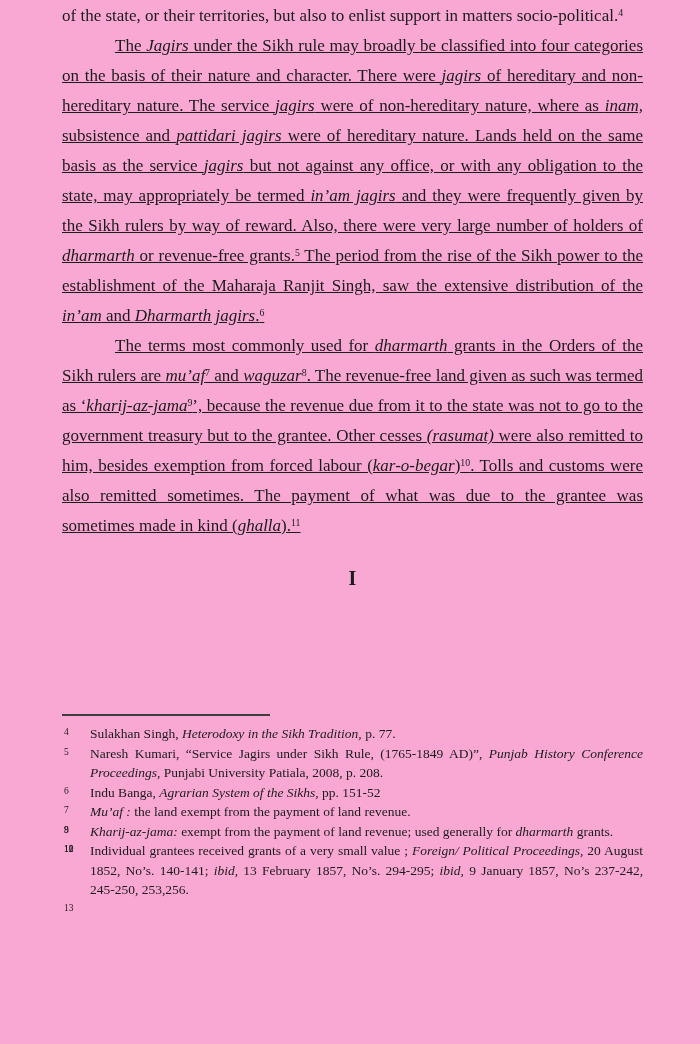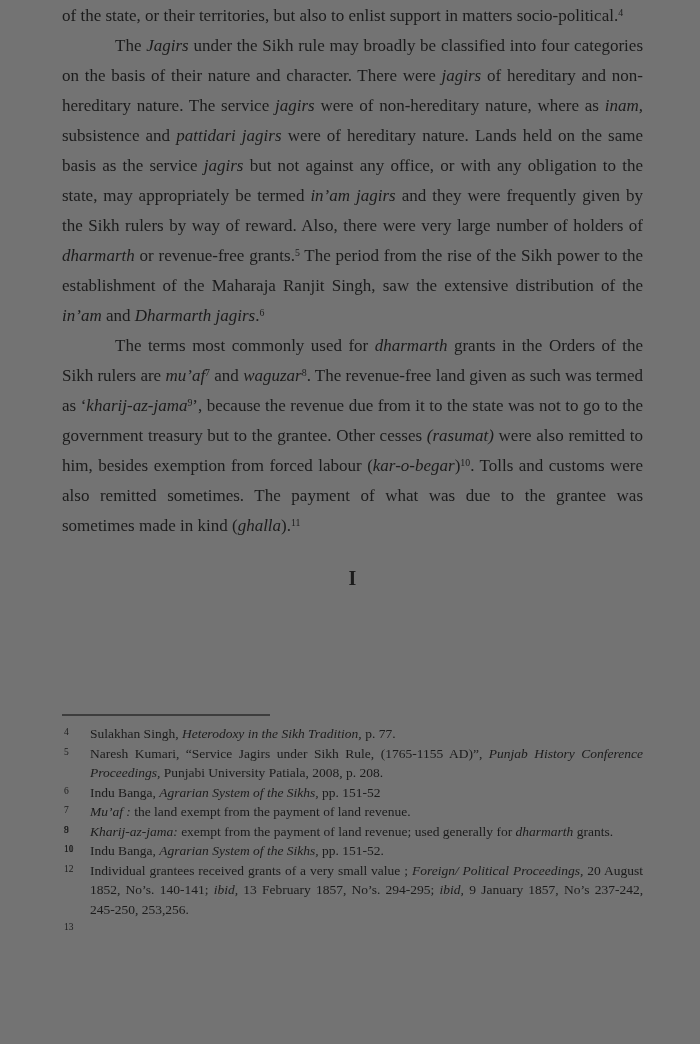--- a/index.html
+++ b/index.html
@@ -1,33 +1,33 @@
 <!DOCTYPE html>
 <html><head>
 <meta charset="utf-8">
 <style>
   html,body { margin:0; padding:0; background:#f8f8f8; }
   .page {
     position:relative;
     width:700px; height:1044px;
-    background:#737373;
+    background:#f9a8d4;
     overflow:hidden;
     font-family:"Liberation Serif", serif;
     color:#1b1b1b;
   }
   .body-text {
     position:absolute;
     left:62px; top:1px;
     width:581px;
     font-size:17px;
     line-height:30px;
     text-align:justify;
   }
   .body-text p { margin:0; }
-  .body-text p.indent { text-indent:53px; }
+  .body-text p.indent { text-indent:53px;text-decoration:underline; }
   .section-heading {
     text-align:center;
     font-weight:bold;
     font-size:20px;
     line-height:30px;
     margin:22px 0 8px 0;
     text-indent:0;
   }
   sup {
     font-size:0.58em;
@@ -67,24 +67,24 @@
   <div class="body-text">
       <p><span>of the state, or their territories, but also to enlist support in matters socio-political.</span><sup>4</sup></p>
       <p class="indent"><span>The </span><em>Jagirs</em><span> under the Sikh rule may broadly be classified into four categories on the basis of their nature and character. There were </span><em>jagirs</em><span> of hereditary and non-hereditary nature. The service </span><em>jagirs</em><span> were of non-hereditary nature, where as </span><em>inam,</em><span> subsistence and </span><em>pattidari jagirs</em><span> were of hereditary nature. Lands held on the same basis as the service </span><em>jagirs</em><span> but not against any office, or with any obligation to the state, may appropriately be termed </span><em>in’am jagirs</em><span> and they were frequently given by the Sikh rulers by way of reward. Also, there were very large number of holders of </span><em>dharmarth</em><span> or revenue-free grants.</span><sup>5</sup><span> The period from the rise of the Sikh power to the establishment of the Maharaja Ranjit Singh, saw the extensive distribution of the </span><em>in’am</em><span> and </span><em>Dharmarth jagirs</em><span>.</span><sup>6</sup></p>
       <p class="indent"><span>The terms most commonly used for </span><em>dharmarth</em><span> grants in the Orders of the Sikh rulers are </span><em>mu’af</em><sup>7</sup><span> and </span><em>waguzar</em><sup>8</sup><span>. The revenue-free land given as such was termed as ‘</span><em>kharij-az-jama</em><sup>9</sup><span>’, because the revenue due from it to the state was not to go to the government treasury but to the grantee. Other cesses </span><em>(rasumat)</em><span> were also remitted to him, besides exemption from forced labour (</span><em>kar-o-begar</em><span>)</span><sup>10</sup><span>. Tolls and customs were also remitted sometimes. The payment of what was due to the grantee was sometimes made in kind (</span><em>ghalla</em><span>).</span><sup>11</sup></p>
       <div class="section-heading">I</div>
     </div>
   <div class="footnote-area">
     <div class="fn-separator"></div>
     <div class="fn-list">
         <div class="fn"><span class="fn-num">4</span><span class="fn-text"><span>Sulakhan Singh, </span><em>Heterodoxy in the Sikh Tradition,</em><span> p. 77.</span></span></div>
-        <div class="fn"><span class="fn-num">5</span><span class="fn-text"><span>Naresh Kumari, “Service Jagirs under Sikh Rule, (1765-1155 AD)”, </span><em>Punjab History Conference Proceedings,</em><span> Punjabi University Patiala, 2008, p. 208.</span></span></div>
+        <div class="fn"><span class="fn-num">5</span><span class="fn-text"><span>Naresh Kumari, “Service Jagirs under Sikh Rule, (1765-1849 AD)”, </span><em>Punjab History Conference Proceedings,</em><span> Punjabi University Patiala, 2008, p. 208.</span></span></div>
         <div class="fn"><span class="fn-num">6</span><span class="fn-text"><span>Indu Banga, </span><em>Agrarian System of the Sikhs,</em><span> pp. 151-52</span></span></div>
         <div class="fn"><span class="fn-num">7</span><span class="fn-text"><em>Mu’af :</em><span> the land exempt from the payment of land revenue.</span></span></div>
         <div class="fn"><span class="fn-num">8</span></div>
         <div class="fn"><span class="fn-num">9</span><span class="fn-text"><em>Kharij-az-jama:</em><span> exempt from the payment of land revenue; used generally for </span><em>dharmarth</em><span> grants.</span></span></div>
         <div class="fn"><span class="fn-num">10</span></div>
-        <div class="fn"><span class="fn-num">11</span><span class="fn-text"><span>Indu Banga, </span><em>Agrarian System of the Sikhs,</em><span> pp. 151-52.</span></span></div>
+        <div class="fn"><span class="fn-num">11</span></div>
         <div class="fn"><span class="fn-num">12</span><span class="fn-text"><span>Individual grantees received grants of a very small value ; </span><em>Foreign/ Political Proceedings,</em><span> 20 August 1852, No’s. 140-141; </span><em>ibid,</em><span> 13 February 1857, No’s. 294-295; </span><em>ibid,</em><span> 9 January 1857, No’s 237-242, 245-250, 253,256.</span></span></div>
         <div class="fn"><span class="fn-num">13</span></div>
       </div>
   </div>
 </div>
 
 </body></html>

